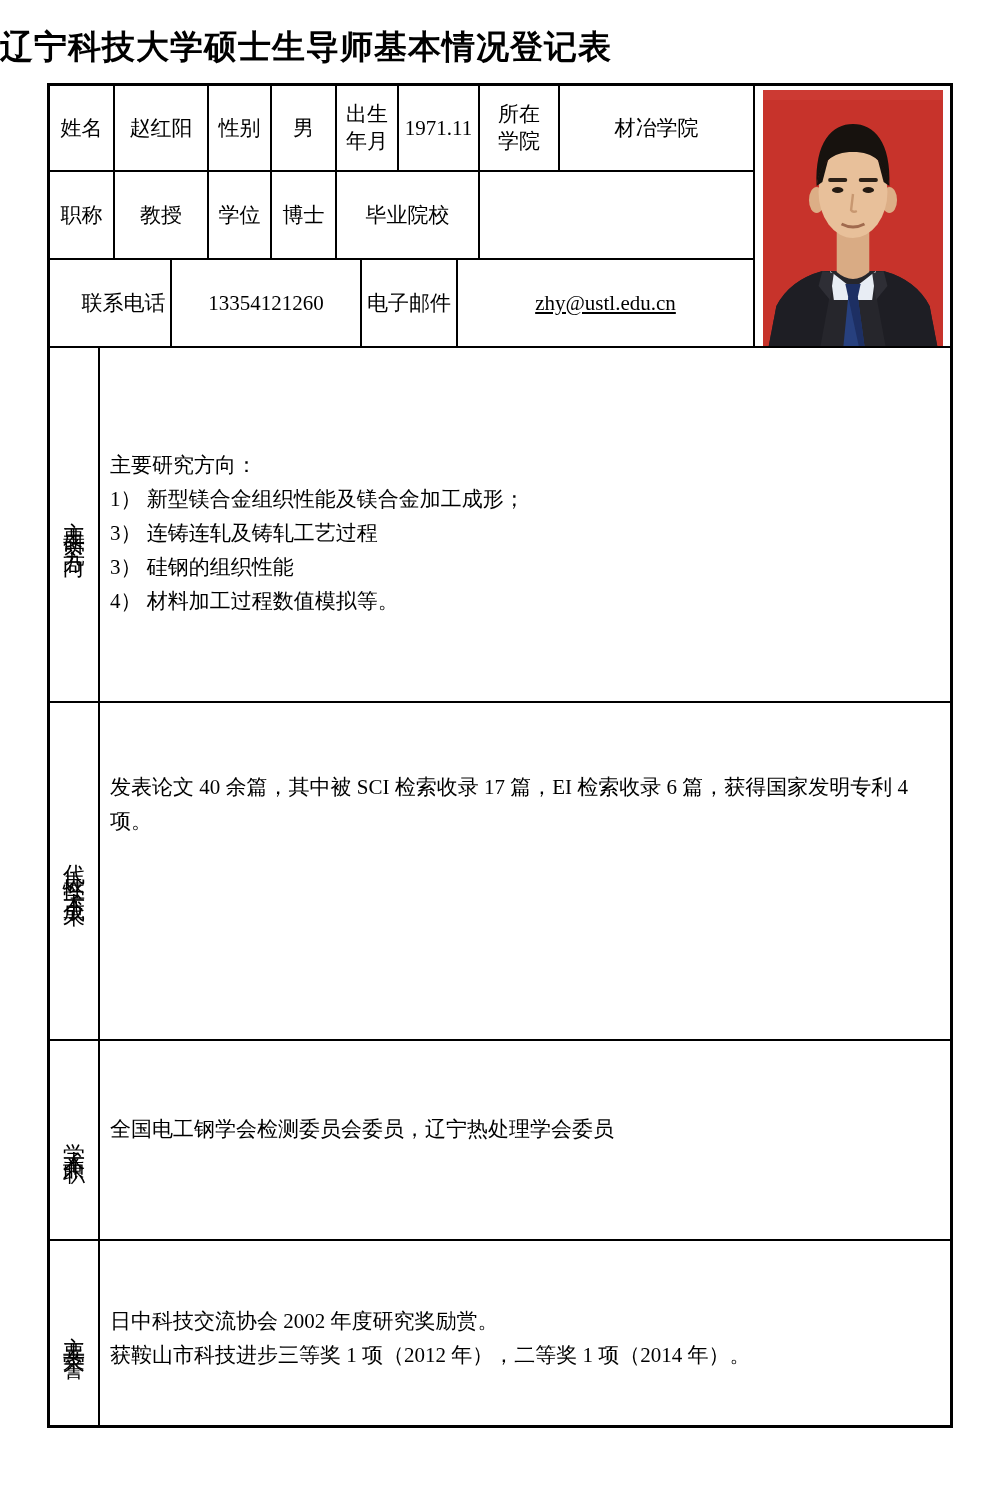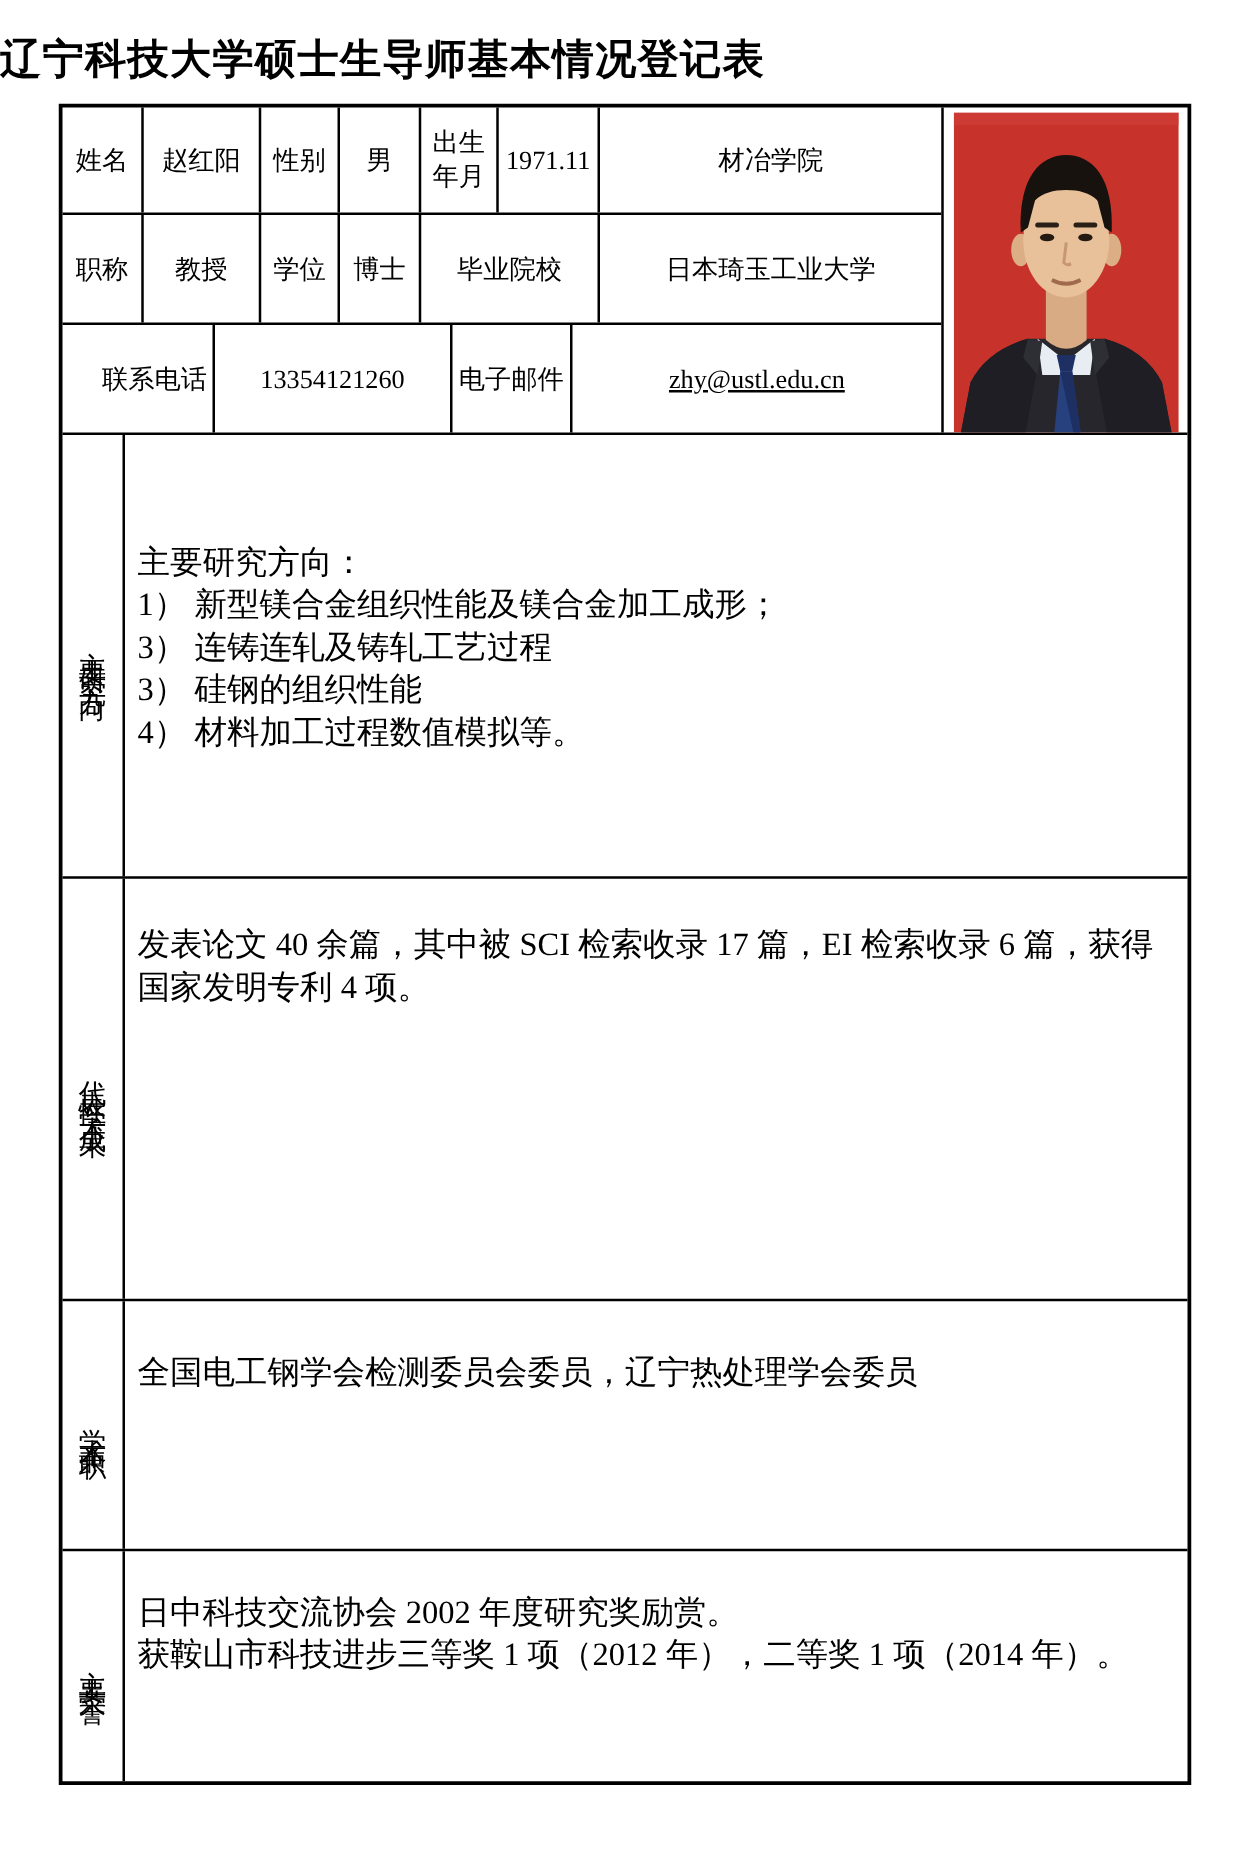--- a/index.html
+++ b/index.html
@@ -71,22 +71,23 @@
     writing-mode: vertical-lr;
     text-orientation: upright;
     font-size: 22px;
     letter-spacing: 7px;
     line-height: 1;
   }
   .content {
     flex: 1;
     padding-left: 10px;
     padding-right: 24px;
-    font-size: 26px;
+    font-size: 21px;
     line-height: 34px;
+    margin-top: 31px;
   }
   .s4 .content { display: flex; flex-direction: column; justify-content: center; padding-bottom: 14px; }
   .s5 .content { padding-top: 36px; }
   .s6 .content { padding-top: 40px; }
   .s7 .content { padding-top: 32px; }
 </style>
 </head>
 <body>
 
 <div class="page">
@@ -100,30 +101,32 @@
 
         <div class="trow r1">
           <div class="cell" style="width:65px">姓名</div>
           <div class="cell" style="width:94px">赵红阳</div>
           <div class="cell" style="width:63px">性别</div>
           <div class="cell" style="width:65px">男</div>
           <div class="cell" style="width:62px">
             <span class="two-line">出生年月</span>
           </div>
           <div class="cell" style="width:81px">1971.11</div>
+          <div class="cell" style="width:80px">
+            <span class="two-line">所在学院</span>
+          </div>
           <div class="cell fill">材冶学院</div>
         </div>
 
         <div class="trow r2">
           <div class="cell" style="width:65px">职称</div>
           <div class="cell" style="width:94px">教授</div>
           <div class="cell" style="width:63px">学位</div>
           <div class="cell" style="width:65px">博士</div>
           <div class="cell" style="width:143px">毕业院校</div>
-          <div class="cell fill">日本琦玉工业大学</div>
         </div>
 
         <div class="trow r3">
           <div class="cell" style="width:95px">联系电话</div>
           <div class="cell" style="width:190px">13354121260</div>
           <div class="cell" style="width:96px">电子邮件</div>
           <div class="cell fill">
             <span class="underlined">zhy@ustl.edu.cn</span>
           </div>
         </div>

